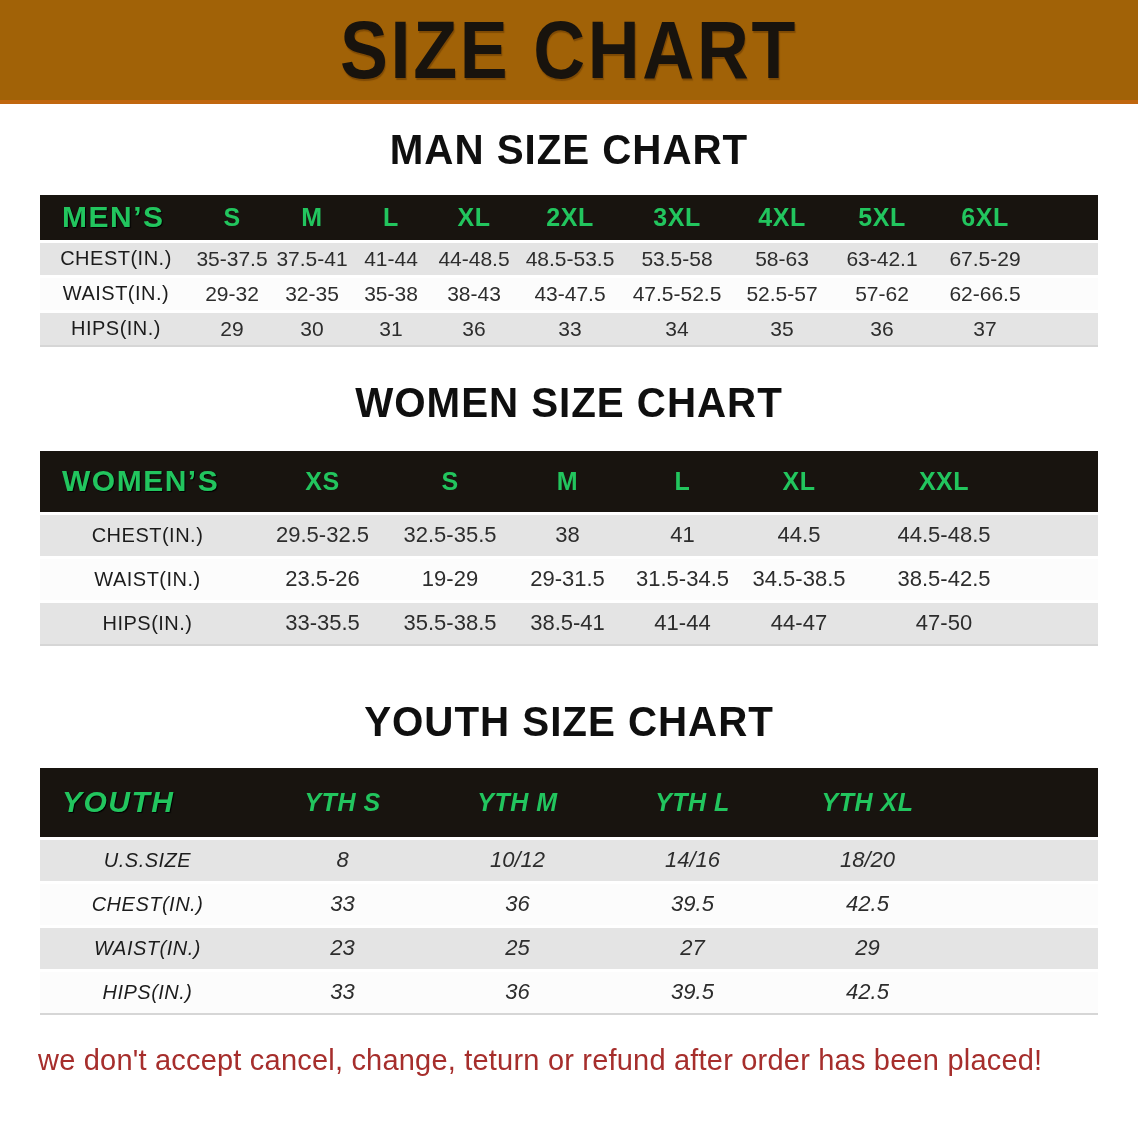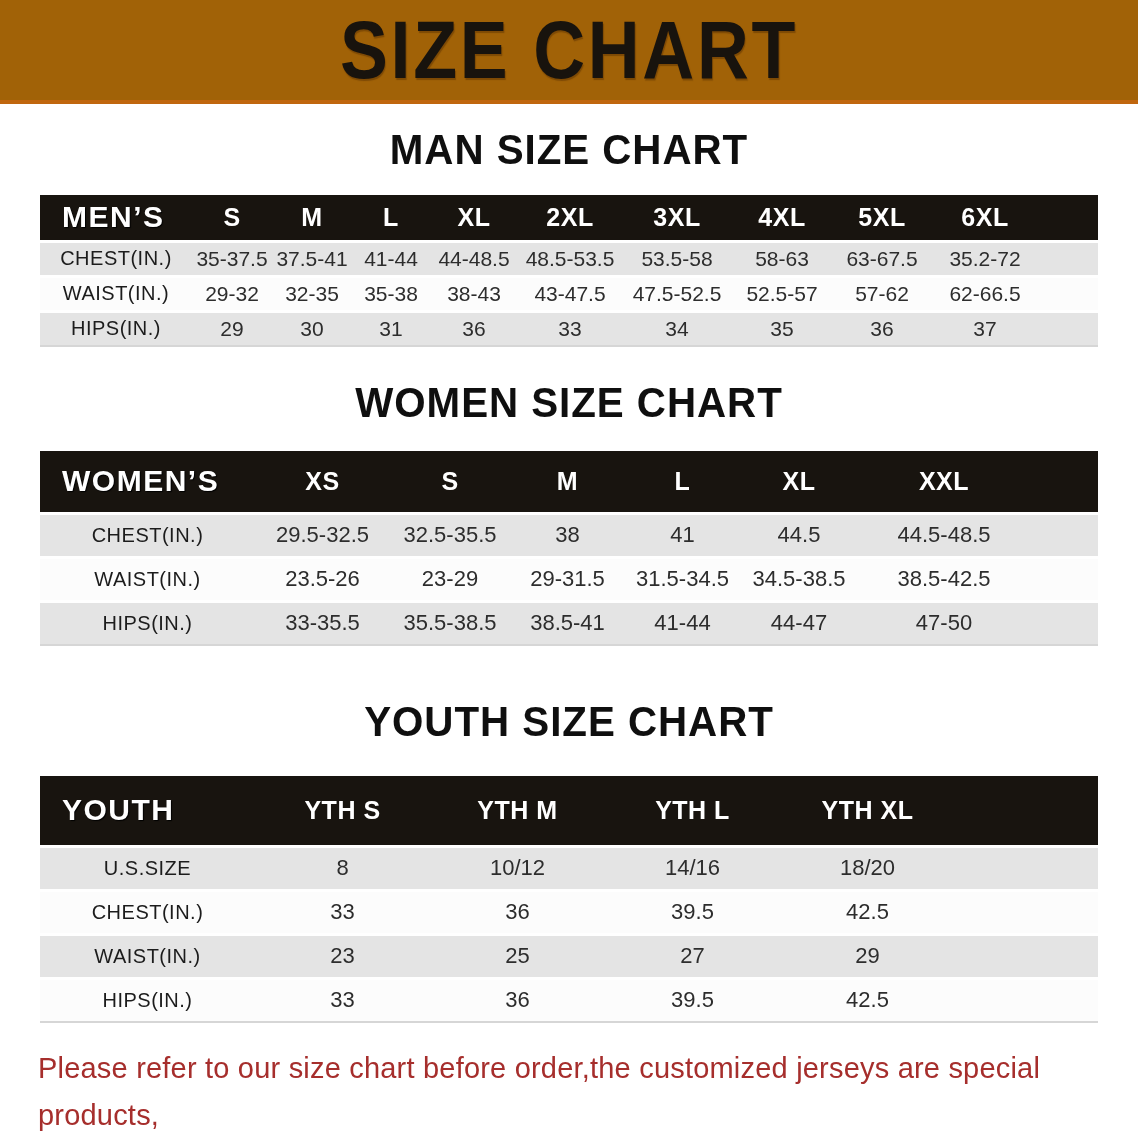--- a/index.html
+++ b/index.html
@@ -42,32 +42,32 @@
   
   table.size-table{
     width:1058px;
     margin-left:40px;
     border-collapse:collapse;
     table-layout:fixed;
     border-bottom:2px solid #d6d6d6;
   }
   .t-man{margin-top:19px;}
   .t-women{margin-top:22px;}
-  .t-youth{margin-top:28px;}
+  .t-youth{margin-top:20px;font-style:italic;}
   table.size-table thead tr{
     background:#18140F;
   }
   .t-man thead tr{height:46px;}
   .t-women thead tr{height:62px;}
   .t-youth thead tr{height:70px;}
   .t-man tbody tr{height:35px;}
   .t-women tbody tr{height:44px;}
   .t-youth tbody tr{height:44px;}
   table.size-table th{
-    color:#ffffff;
+    color:#22c55e;
     font-weight:600;
     text-align:center;
     padding:1px;
   }
   table.size-table th.tbl-label{
     text-align:left;
     padding-left:22px;
     font-size:30px;
     font-weight:bold;
     letter-spacing:1.5px;
@@ -140,22 +140,22 @@
   <tbody>
       <tr>
         <td class="row-label">CHEST(IN.)</td>
         <td class="val">35-37.5</td>
         <td class="val">37.5-41</td>
         <td class="val">41-44</td>
         <td class="val">44-48.5</td>
         <td class="val">48.5-53.5</td>
         <td class="val">53.5-58</td>
         <td class="val">58-63</td>
-        <td class="val">63-67.5</td>
-        <td class="val">35.2-72</td>
+        <td class="val">63-42.1</td>
+        <td class="val">67.5-29</td>
         <td></td>
       </tr>
       <tr>
         <td class="row-label">WAIST(IN.)</td>
         <td class="val">29-32</td>
         <td class="val">32-35</td>
         <td class="val">35-38</td>
         <td class="val">38-43</td>
         <td class="val">43-47.5</td>
         <td class="val">47.5-52.5</td>
@@ -212,21 +212,21 @@
         <td class="val">32.5-35.5</td>
         <td class="val">38</td>
         <td class="val">41</td>
         <td class="val">44.5</td>
         <td class="val">44.5-48.5</td>
         <td></td>
       </tr>
       <tr>
         <td class="row-label">WAIST(IN.)</td>
         <td class="val">23.5-26</td>
-        <td class="val">23-29</td>
+        <td class="val">19-29</td>
         <td class="val">29-31.5</td>
         <td class="val">31.5-34.5</td>
         <td class="val">34.5-38.5</td>
         <td class="val">38.5-42.5</td>
         <td></td>
       </tr>
       <tr>
         <td class="row-label">HIPS(IN.)</td>
         <td class="val">33-35.5</td>
         <td class="val">35.5-38.5</td>
@@ -290,15 +290,14 @@
         <td class="val">33</td>
         <td class="val">36</td>
         <td class="val">39.5</td>
         <td class="val">42.5</td>
         <td></td>
       </tr>
     </tbody>
 </table>
 
 <div class="footer-note">
-  <div>Please refer to our size chart before order,the customized jerseys are special products,</div>
   <div>we don't accept cancel, change, teturn or refund after order has been placed!</div>
 </div>
 
 </body></html>

